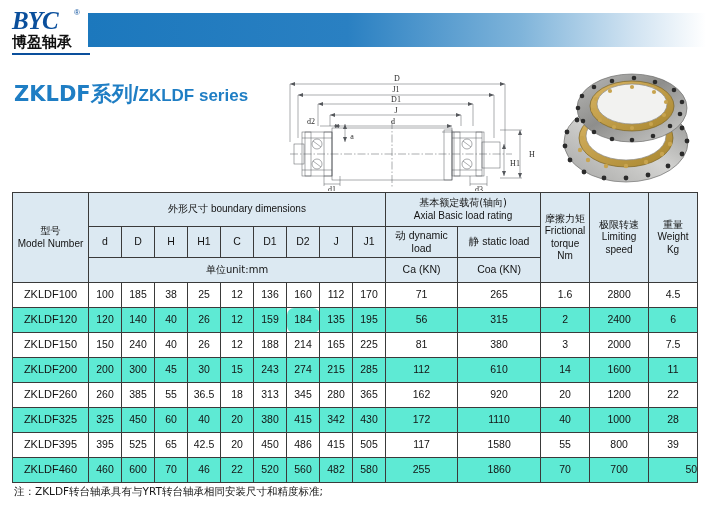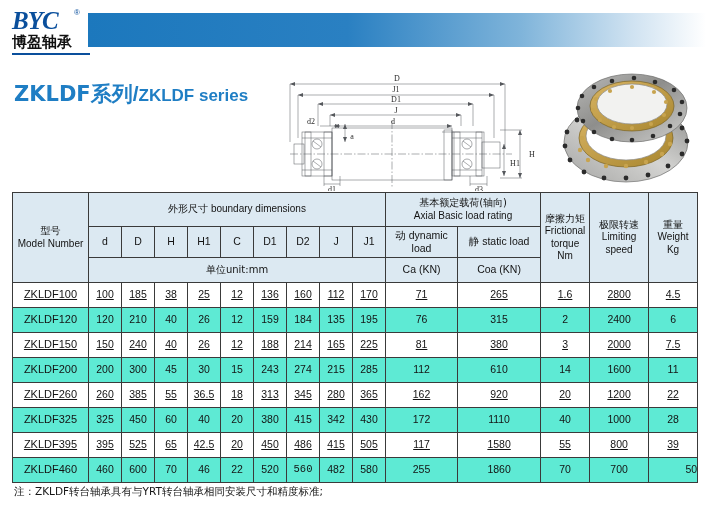--- a/index.html
+++ b/index.html
@@ -48,21 +48,21 @@
     border-collapse:collapse;table-layout:fixed;
   }
   #spec-table td{
     border:1px solid #3a3a3a;
     text-align:center;vertical-align:middle;
     font-size:10.5px;color:#131313;padding:0;
     line-height:1.25;
   }
   #spec-table td.hd{background:#dce9f2;}
   #spec-table td.hd-cn{font-size:10px;}
-  #spec-table tr.r-odd td{background:#ffffff;text-decoration:underline;}
+  #spec-table tr.r-odd td{background:#ffffff;}
   #spec-table tr.r-even td{background:#5eead4;}
   #spec-table td.model{font-size:11px;}
   .cn{font-family:"DejaVu Sans",sans-serif;}
 
   
   #notice{position:absolute;left:14px;top:484px;font-size:10.5px;line-height:15px;color:#151515;}
   #notice .n-cn{font-family:"DejaVu Sans",sans-serif;}
 </style>
 </head>
 <body>
@@ -360,29 +360,29 @@
         <td style="height: 24px;">170</td>
         <td style="height: 24px;">71</td>
         <td style="height: 24px;">265</td>
         <td style="height: 24px;">1.6</td>
         <td style="height: 24px;">2800</td>
         <td style="height: 24px;">4.5</td>
       </tr>
       <tr class="r-even">
         <td class="model" style="height: 24px;">ZKLDF120</td>
         <td style="height: 24px;">120</td>
-        <td style="height: 24px;">210</td>
+        <td style="height: 24px;">140</td>
         <td style="height: 24px;">40</td>
         <td style="height: 24px;">26</td>
         <td style="height: 24px;">12</td>
         <td style="height: 24px;">159</td>
-        <td style="height: 24px;">184</td>
+        <td style="height: 24px; border-radius: 7px;">184</td>
         <td style="height: 24px;">135</td>
         <td style="height: 24px;">195</td>
-        <td style="height: 24px;">76</td>
+        <td style="height: 24px;">56</td>
         <td style="height: 24px;">315</td>
         <td style="height: 24px;">2</td>
         <td style="height: 24px;">2400</td>
         <td style="height: 24px;">6</td>
       </tr>
       <tr class="r-odd">
         <td class="model" style="height: 24px;">ZKLDF150</td>
         <td style="height: 24px; border-radius: 8px;">150</td>
         <td style="height: 24px;">240</td>
         <td style="height: 24px;">40</td>
@@ -467,21 +467,21 @@
         <td style="height: 24px;">39</td>
       </tr>
       <tr class="r-even">
         <td class="model" style="height: 24px;">ZKLDF460</td>
         <td style="height: 24px;">460</td>
         <td style="height: 24px;">600</td>
         <td style="height: 24px;">70</td>
         <td style="height: 24px;">46</td>
         <td style="height: 24px;">22</td>
         <td style="height: 24px;">520</td>
-        <td style="height: 24px; font-family: Liberation Mono, monospace;">560</td>
+        <td style="height: 24px;">560</td>
         <td style="height: 24px;">482</td>
         <td style="height: 24px;">580</td>
         <td style="height: 24px;">255</td>
         <td style="height: 24px;">1860</td>
         <td style="height: 24px;">70</td>
         <td style="height: 24px;">700</td>
         <td style="height: 24px; text-align: right;">50</td>
       </tr>
     </tbody>
 </table>

